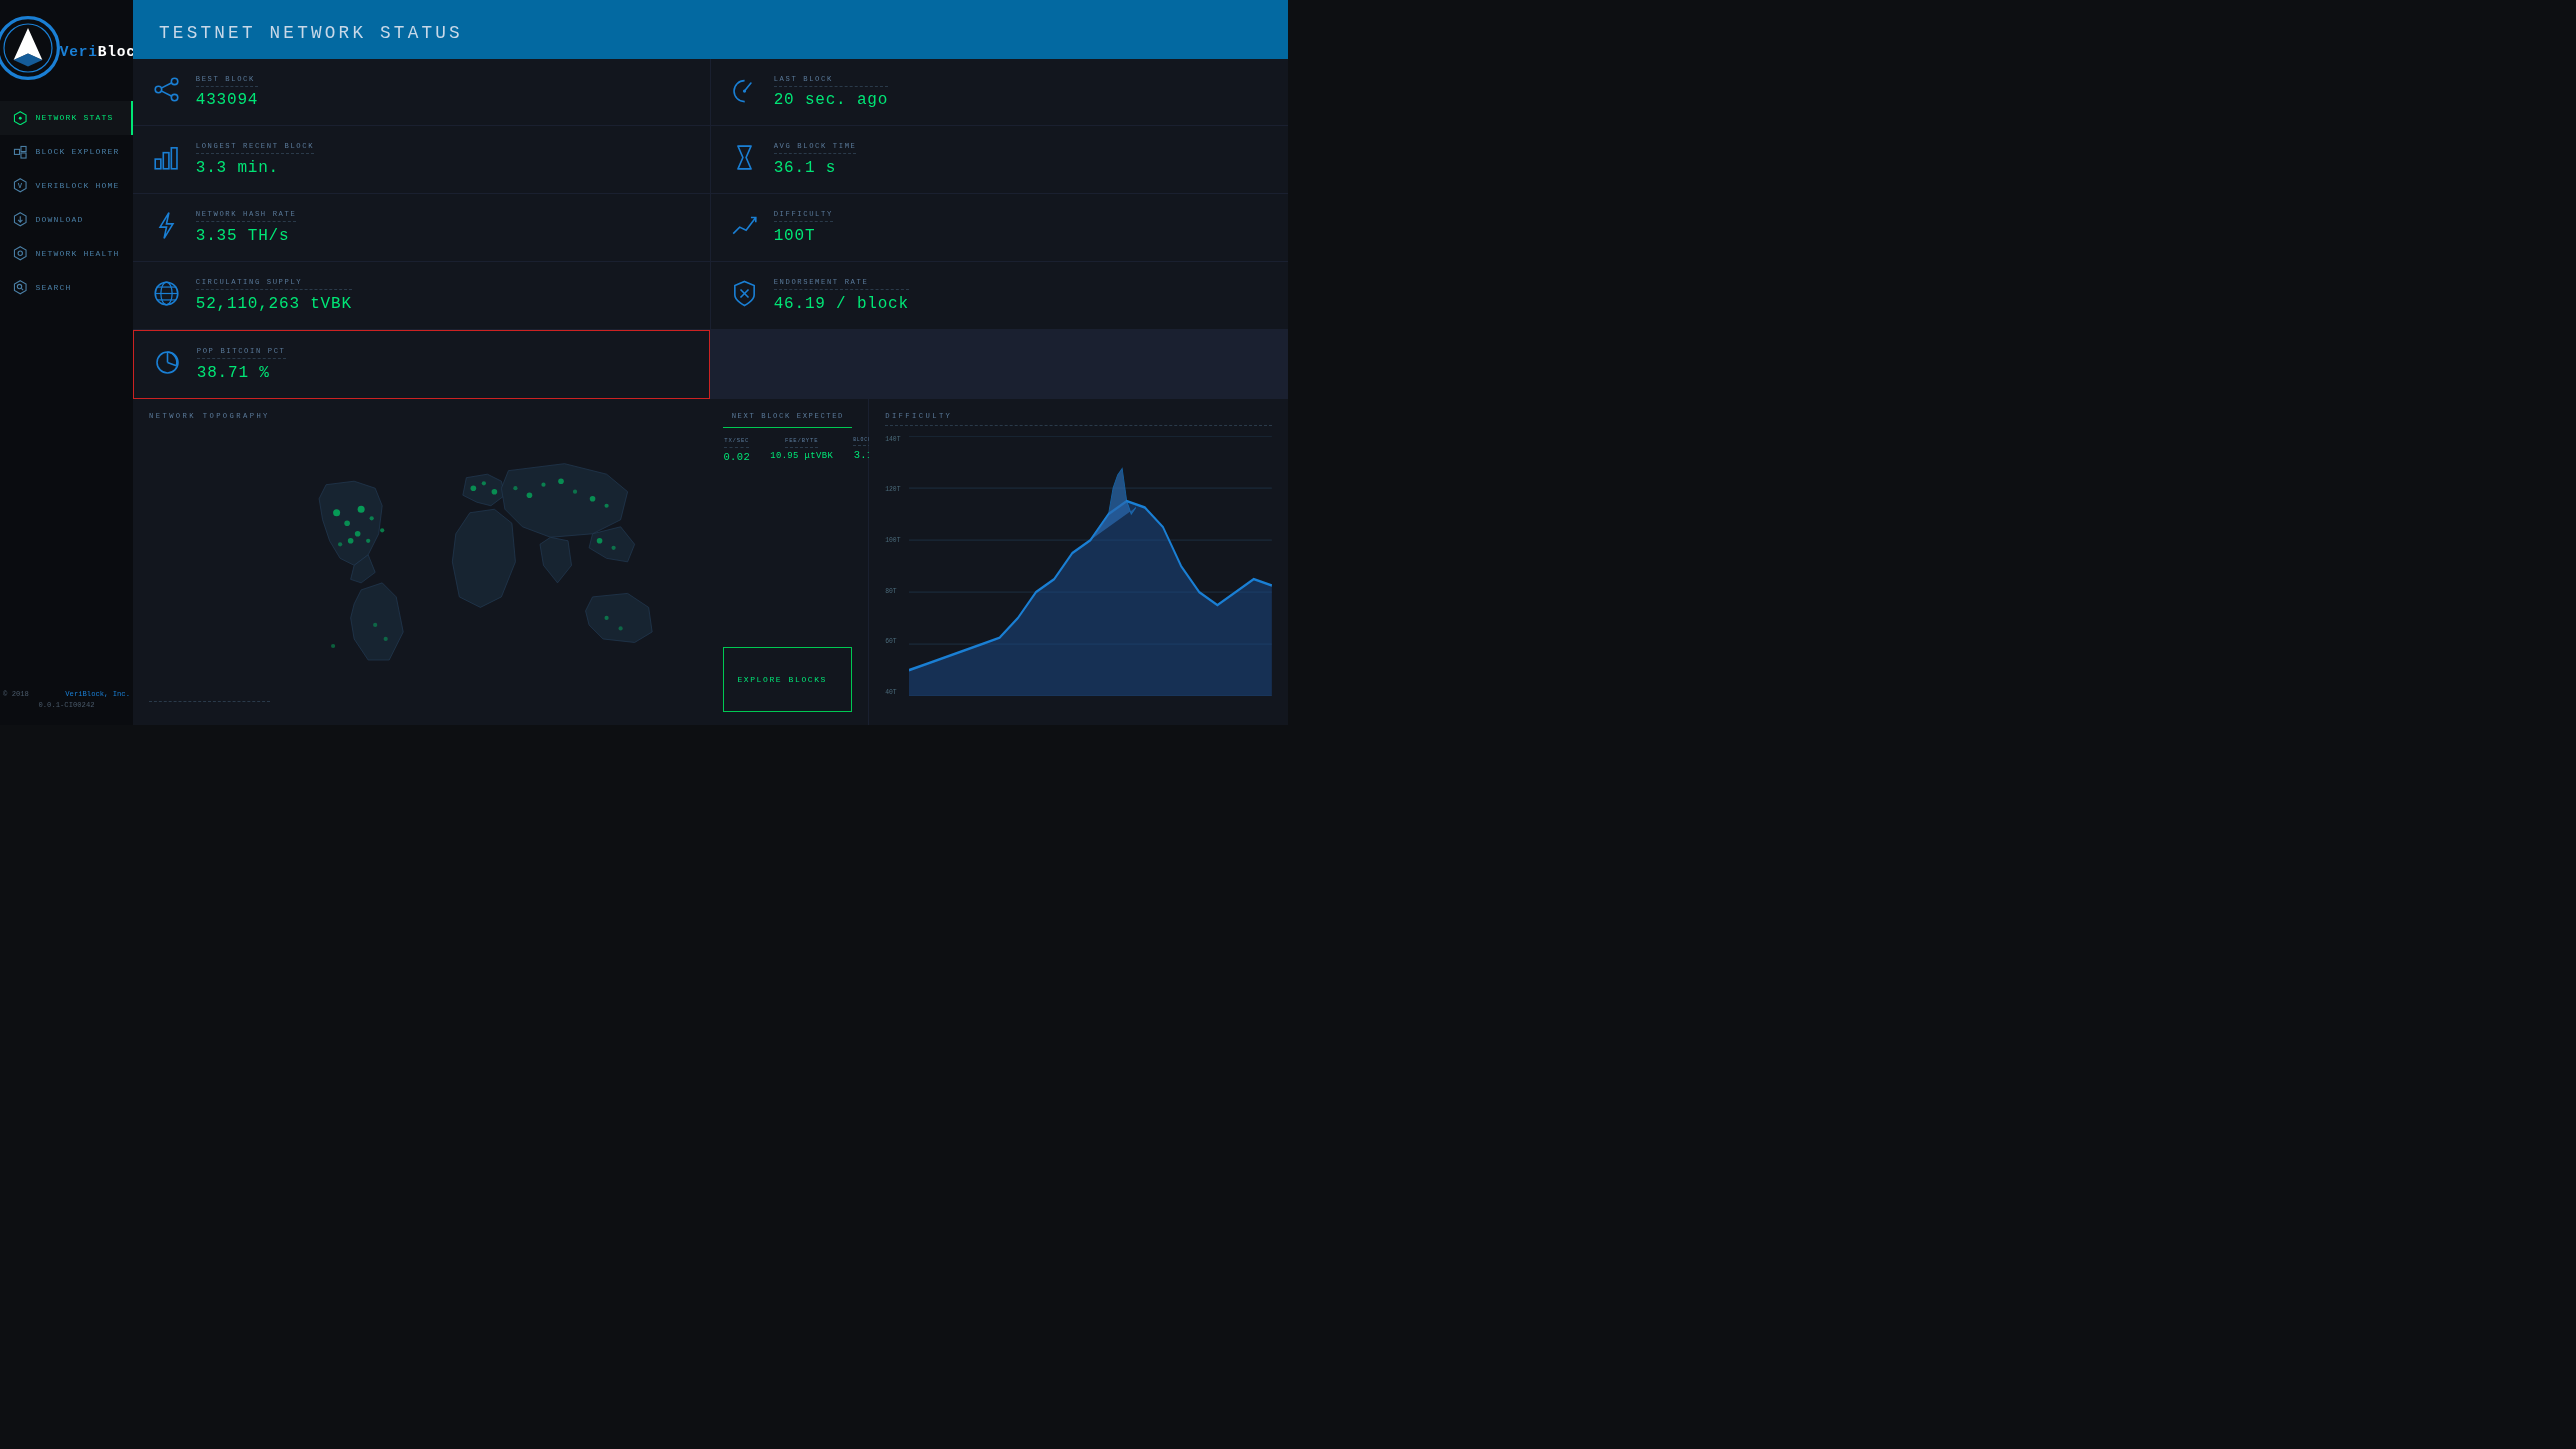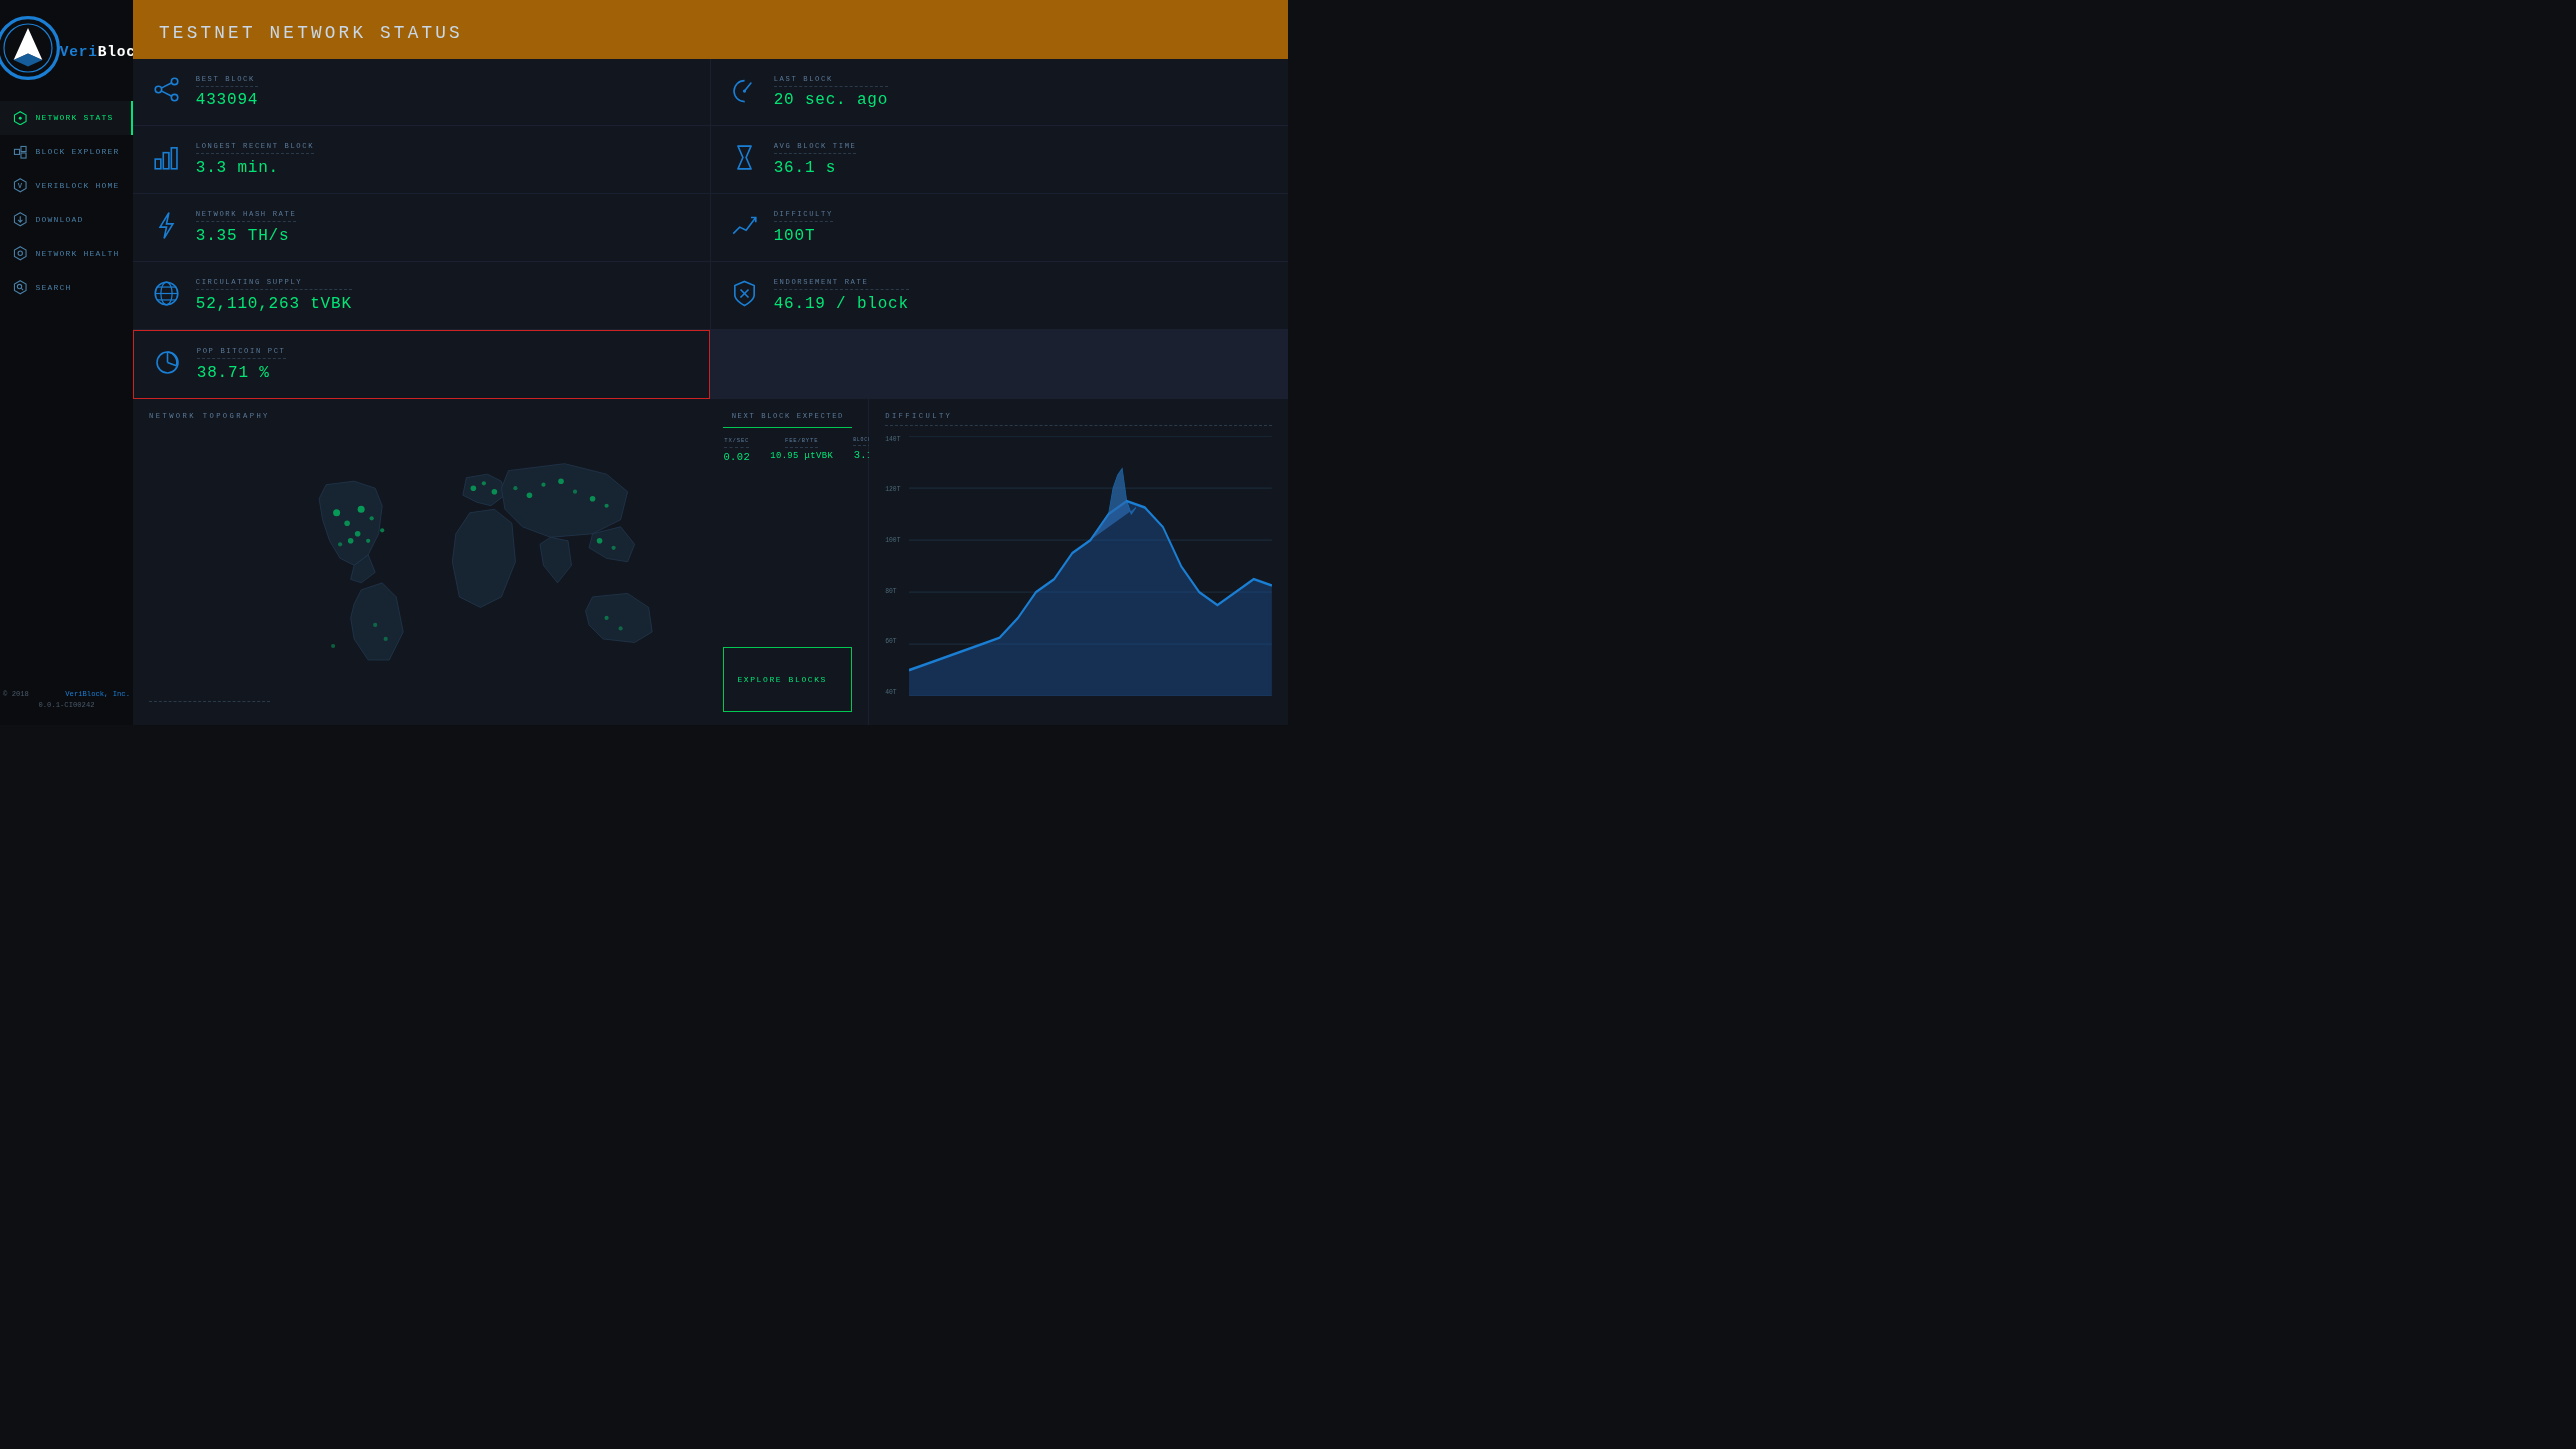--- a/index.html
+++ b/index.html
@@ -115,21 +115,21 @@
       text-decoration: none;
       margin-left: 32px;
     }
 
     
     .main {
       flex: 1;
       display: flex;
       flex-direction: column;
       overflow: hidden;
-      background: #a16207;
+      background: #0369a1;
     }
 
     .page-title {
       padding: 22.5px 26px 16px;
       font-size: 17.7px;
       letter-spacing: 3.2px;
       color: #c8d8e8;
       font-weight: normal;
     }
 

